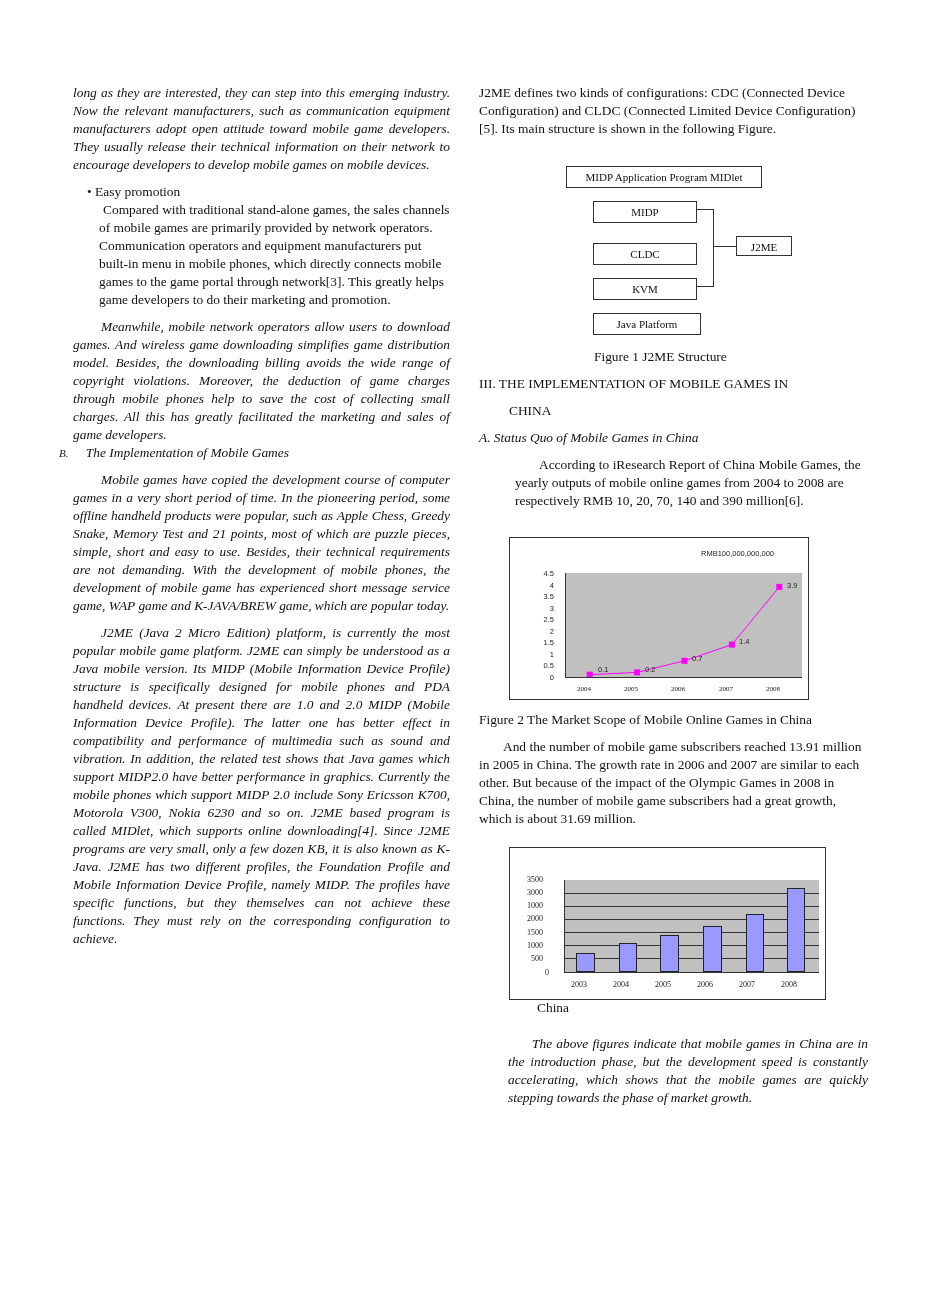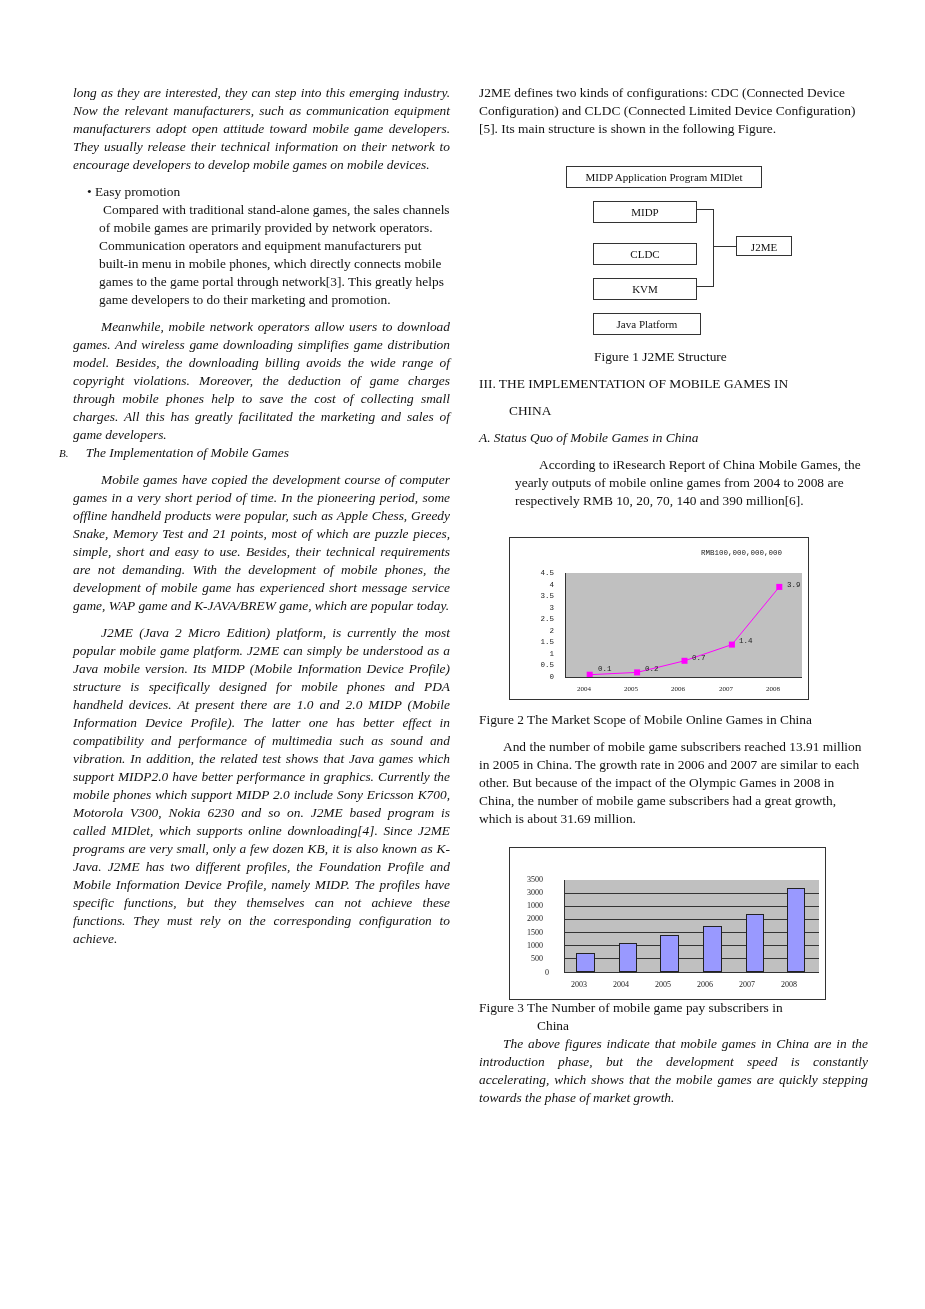--- a/index.html
+++ b/index.html
@@ -11,21 +11,21 @@
   .just { text-align: justify; margin: 0; font-style: italic; }
   .indent { text-indent: 28px; }
   p { margin: 0; }
   .italic { font-style: italic; }
   .box { position: absolute; border: 1px solid #333; background: #fff; font-size: 11px;
          text-align: center; line-height: 20px; box-sizing: border-box; }
   .line { position: absolute; background: #333; }
   .caption { position: absolute; font-size: 13.4px; line-height: 18px; }
   .chart { position: absolute; border: 1.5px solid #333; background: #fff; box-sizing: border-box; }
   .plot { position: absolute; background: #c0c0c0; border-left: 1.5px solid #333; border-bottom: 1.5px solid #333; box-sizing: border-box; }
-  .tick { position: absolute; font-family: Liberation Mono, monospace; font-size: 7.5px; color: #222; }
+  .tick { position: absolute; font-family: Liberation Sans, sans-serif; font-size: 7.5px; color: #222; }
   .serif-tick { font-family: "Liberation Serif", serif; font-size: 8px; }
   .grid { position: absolute; left: 0; right: 0; height: 1px; background: #333; }
   .bar { position: absolute; background: #9999ff; border: 1px solid #222; box-sizing: border-box; }
 </style>
 </head>
 <body>
 
 <div class="col left" style="top:84px;">
   <p class="just">long as they are interested, they can step into this emerging industry. Now the relevant manufacturers, such as communication equipment manufacturers adopt open attitude toward mobile game developers. They usually release their technical information on their network to encourage developers to develop mobile games on mobile devices.</p>
 
@@ -146,19 +146,18 @@
   </div>
   <div class="tick serif-tick" style="left:61px; top:132px;">2003</div>
   <div class="tick serif-tick" style="left:103px; top:132px;">2004</div>
   <div class="tick serif-tick" style="left:145px; top:132px;">2005</div>
   <div class="tick serif-tick" style="left:187px; top:132px;">2006</div>
   <div class="tick serif-tick" style="left:229px; top:132px;">2007</div>
   <div class="tick serif-tick" style="left:271px; top:132px;">2008</div>
 </div>
 
 <div class="caption" style="left:479px; top:999px;">
-  <div>Figure 3 The Number of mobile game pay subscribers in</div>
   <div style="padding-left:58px;">China</div>
 </div>
 
 <div class="col right" style="top:1035px;">
-  <p class="just" style="text-indent:24px;">The above figures indicate that mobile games in China are in the introduction phase, but the development speed is constantly accelerating, which shows that the mobile games are quickly stepping towards the phase of market growth.</p>
+  <p class="just" style="text-indent:24px;margin-left:29px;">The above figures indicate that mobile games in China are in the introduction phase, but the development speed is constantly accelerating, which shows that the mobile games are quickly stepping towards the phase of market growth.</p>
 </div>
 
 </body></html>

